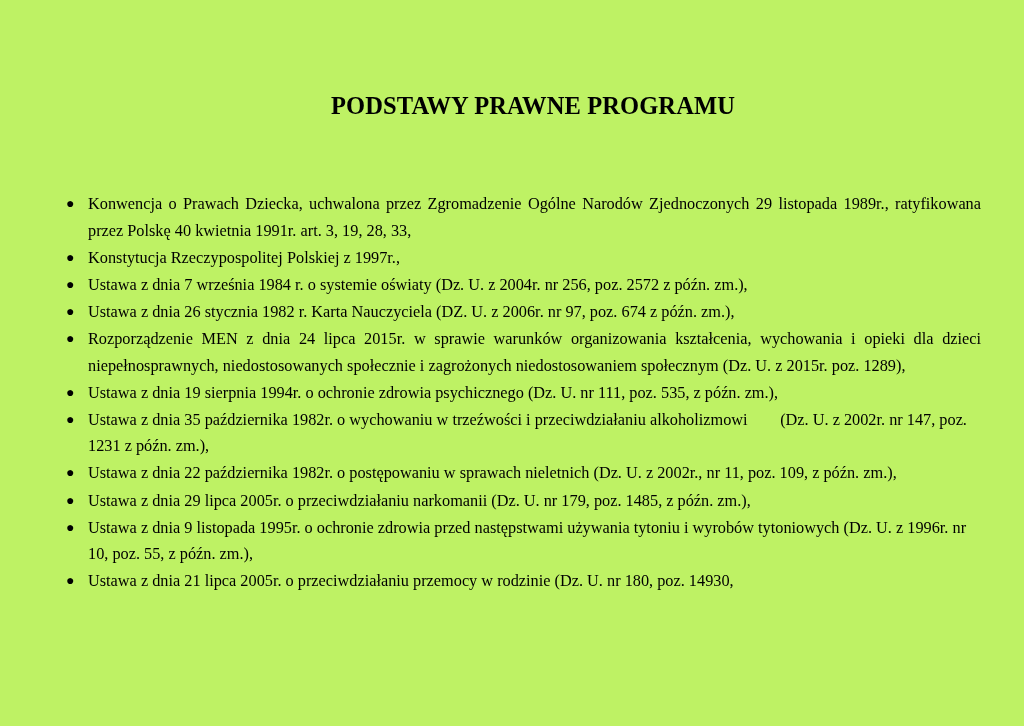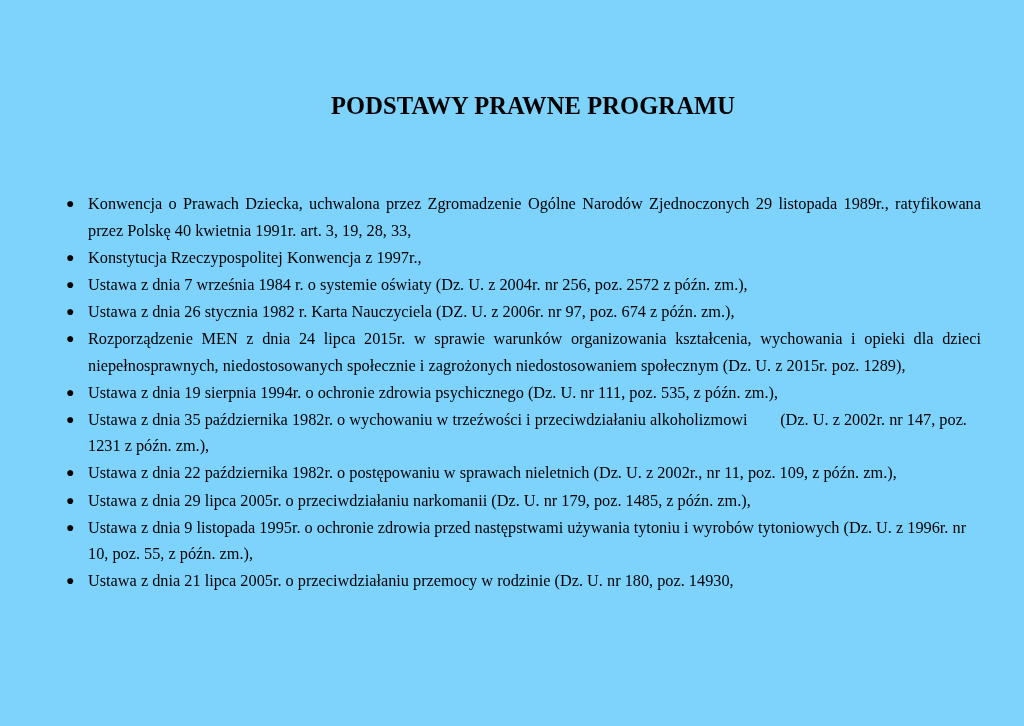--- a/index.html
+++ b/index.html
@@ -14,21 +14,21 @@
       overflow: hidden;
       font-family: "Liberation Serif", "DejaVu Serif", serif;
       color: #000000;
     }
     .page {
       position: absolute;
       left: 0;
       top: 0;
       width: 1024px;
       height: 726px;
-      background: #7dd3fc;
+      background: #bef264;
     }
     .title {
       position: absolute;
       top: 92px;
       left: 0;
       width: 1066px;
       text-align: center;
       font-weight: bold;
       font-size: 24.5px;
       letter-spacing: 0.1px;
@@ -71,21 +71,21 @@
 <div class="page">
   <h1 class="title">PODSTAWY PRAWNE PROGRAMU</h1>
 
   <ul class="list">
     <li class="item">
       <span class="bullet">●</span>
       <span class="item-text">Konwencja o Prawach Dziecka, uchwalona przez Zgromadzenie Ogólne Narodów Zjednoczonych 29 listopada 1989r., ratyfikowana przez Polskę 40 kwietnia 1991r.  art. 3, 19, 28, 33,</span>
     </li>
     <li class="item">
       <span class="bullet">●</span>
-      <span class="item-text">Konstytucja Rzeczypospolitej Konwencja z 1997r.,</span>
+      <span class="item-text">Konstytucja Rzeczypospolitej Polskiej z 1997r.,</span>
     </li>
     <li class="item">
       <span class="bullet">●</span>
       <span class="item-text">Ustawa z dnia 7 września 1984 r. o systemie oświaty (Dz. U. z 2004r. nr 256, poz. 2572 z późn. zm.),</span>
     </li>
     <li class="item">
       <span class="bullet">●</span>
       <span class="item-text">Ustawa z dnia 26 stycznia 1982 r. Karta Nauczyciela (DZ. U. z 2006r. nr 97, poz. 674 z późn. zm.),</span>
     </li>
     <li class="item">

